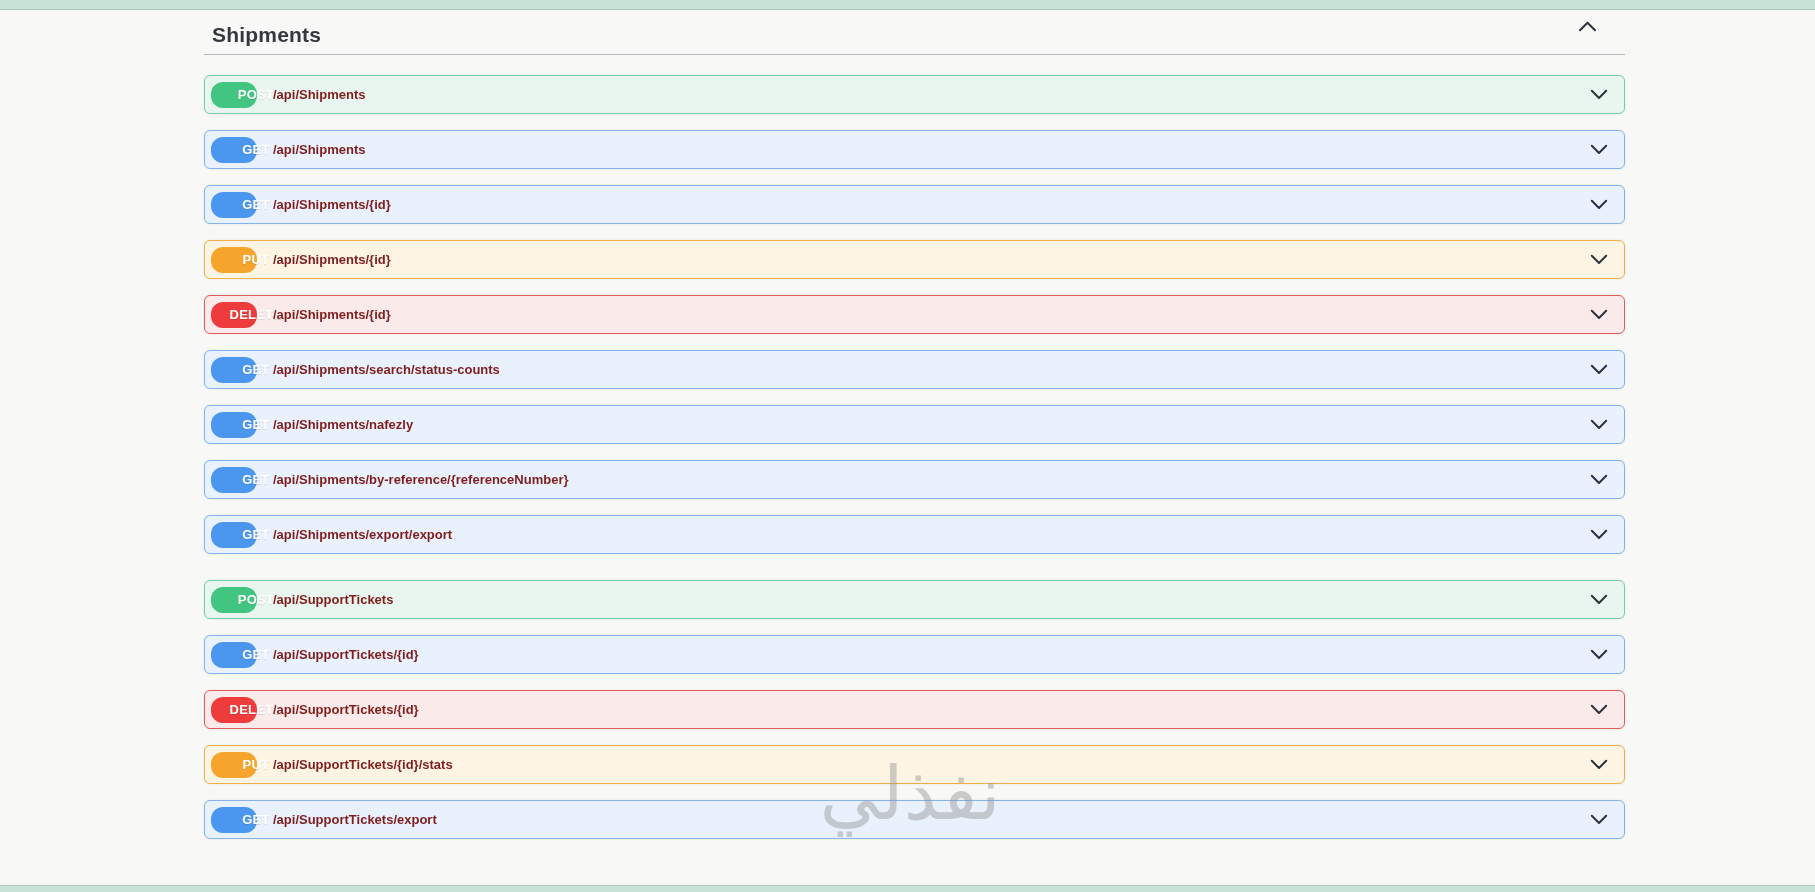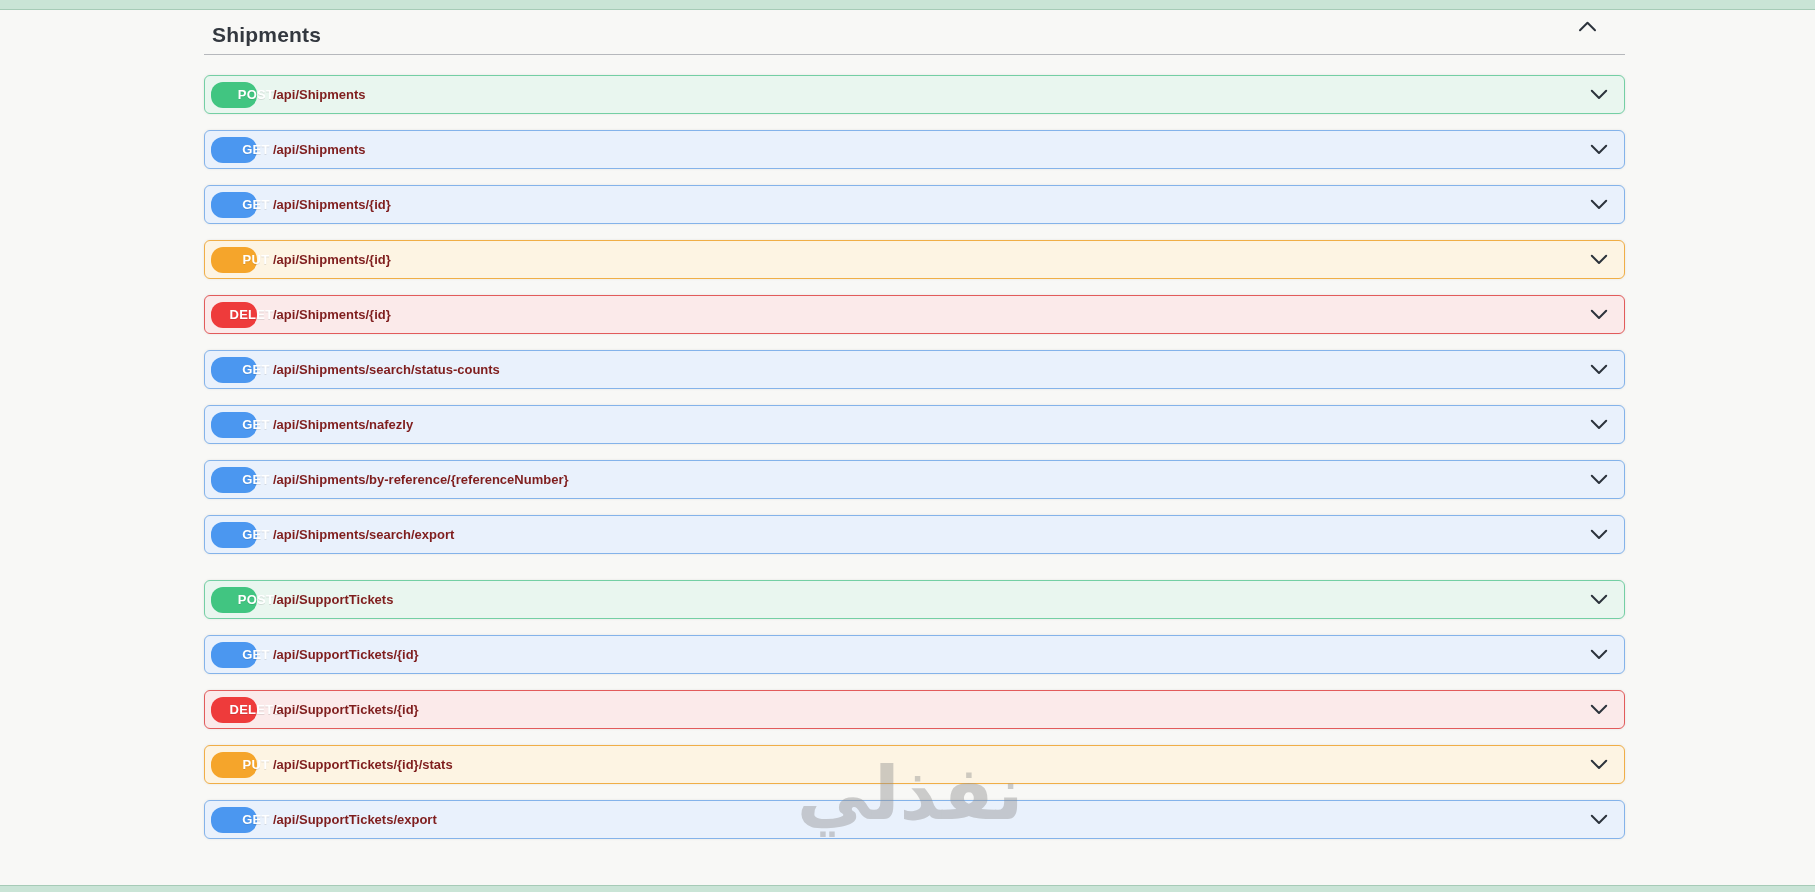--- a/index.html
+++ b/index.html
@@ -84,21 +84,21 @@
     width: 440px;
     text-align: center;
     color: #8f8f8f;
     opacity: 0.42;
     pointer-events: none;
     z-index: 5;
   }
   .watermark .arabic {
     font-family: "DejaVu Sans", sans-serif;
     font-size: 74px;
-    font-weight: bold;
+    font-weight: normal;
     line-height: 82px;
   }
   .watermark .domain {
     font-family: "DejaVu Sans", sans-serif;
     font-size: 33px;
     font-weight: bold;
     line-height: 34px;
     margin-top: -6px;
     letter-spacing: 1px;
   }
@@ -194,21 +194,21 @@
     <span class="endpoint-path">/api/Shipments/by-reference/{referenceNumber}</span>
     <span class="row-spacer chev">
       <svg width="18" height="11" viewBox="0 0 18 11">
         <path d="M1.8 1.8 L9 9 L16.2 1.8" fill="none" stroke="#2c333c" stroke-width="2" stroke-linecap="round" stroke-linejoin="round"></path>
       </svg>
     </span>
   </div>
 
   <div class="endpoint-row" style="background: rgb(233, 241, 252); border-color: rgb(132, 179, 234);">
     <span class="method-badge" style="background: rgb(75, 151, 240);">GET</span>
-    <span class="endpoint-path">/api/Shipments/search/export</span>
+    <span class="endpoint-path">/api/Shipments/export/export</span>
     <span class="row-spacer chev">
       <svg width="18" height="11" viewBox="0 0 18 11">
         <path d="M1.8 1.8 L9 9 L16.2 1.8" fill="none" stroke="#2c333c" stroke-width="2" stroke-linecap="round" stroke-linejoin="round"></path>
       </svg>
     </span>
   </div>
 </div>
   </div>
 
   <div class="section">

